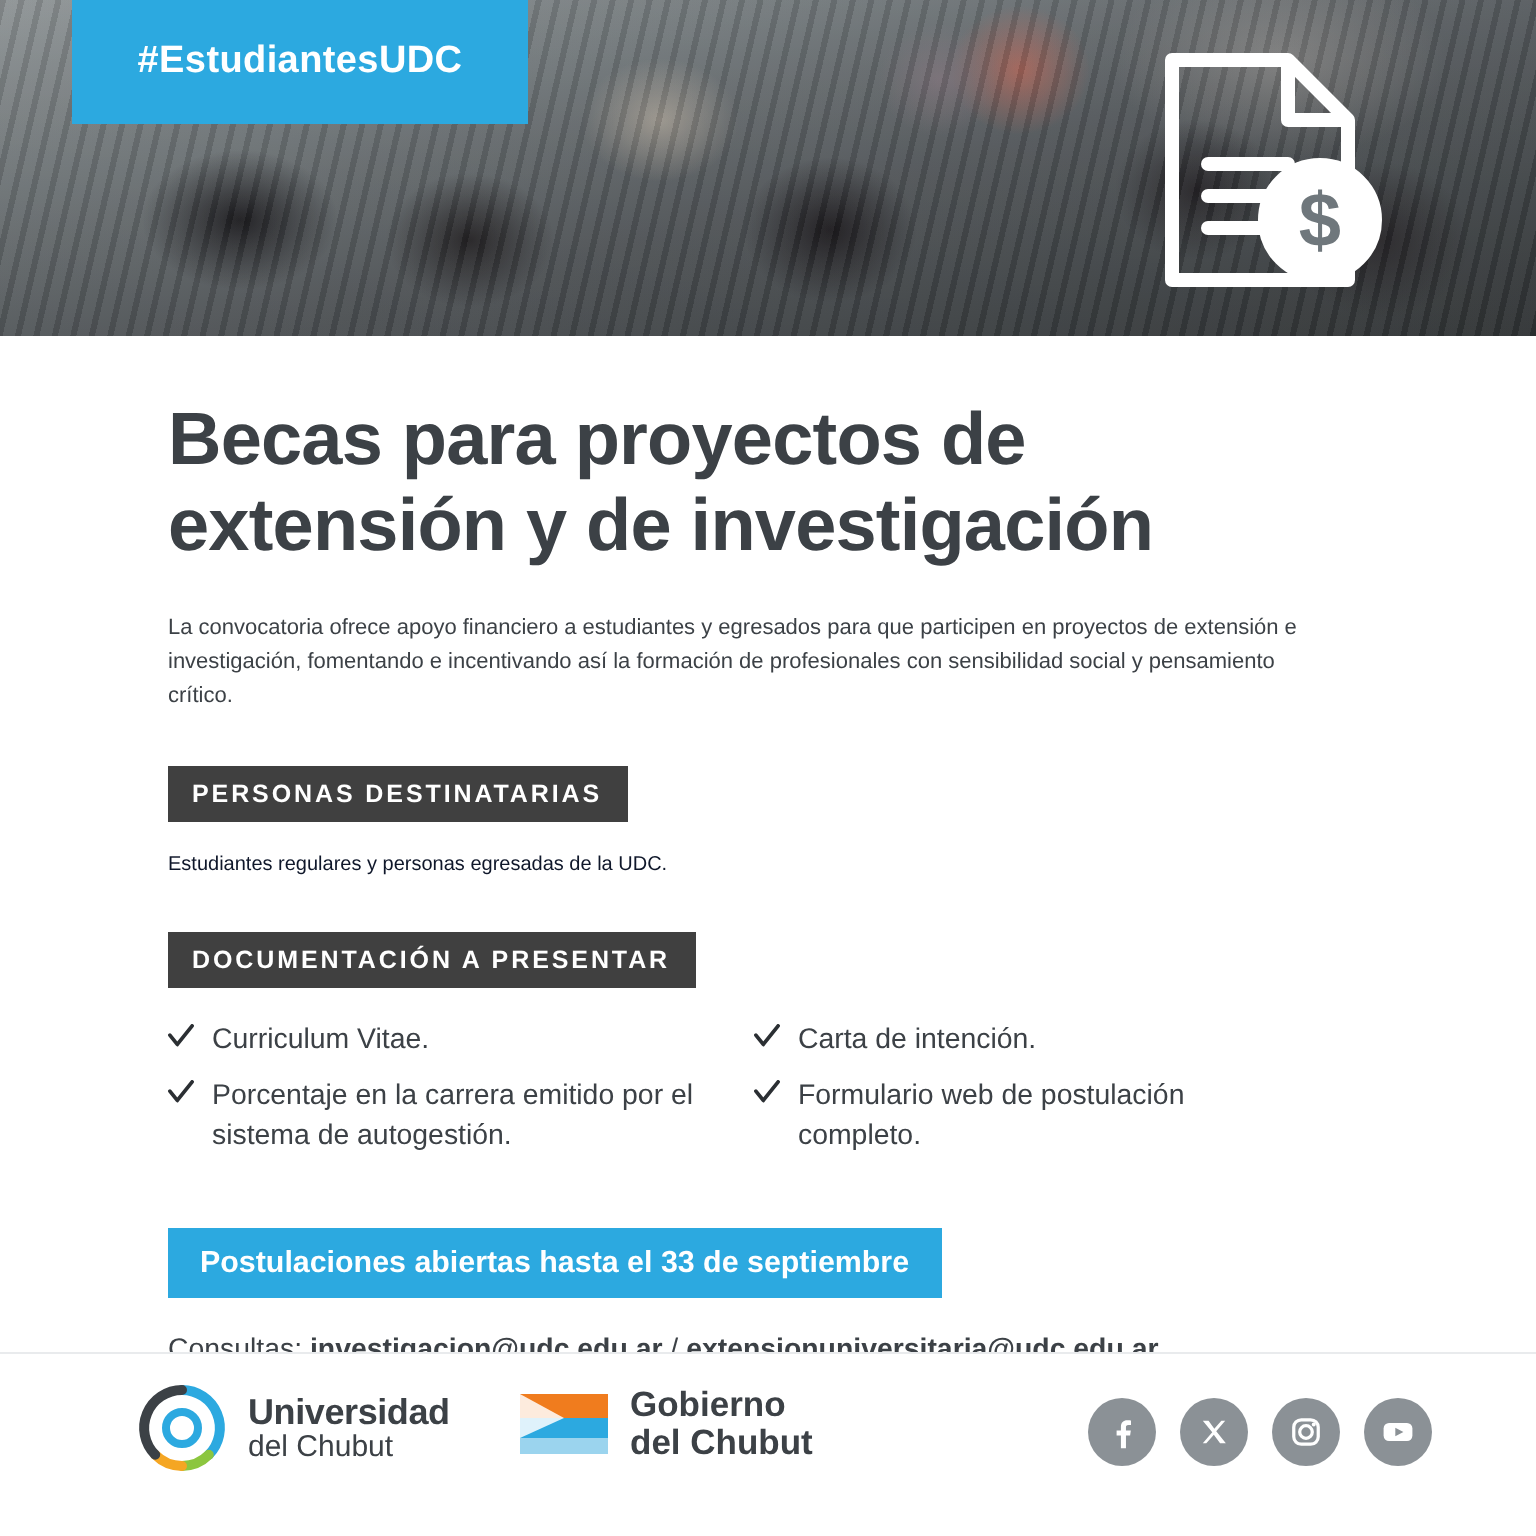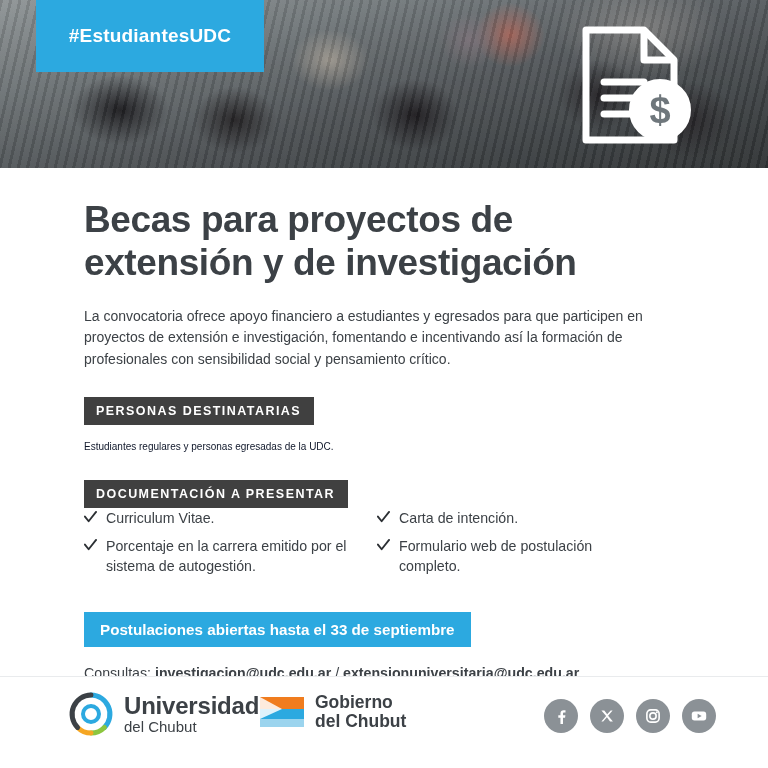--- a/index.html
+++ b/index.html
@@ -47,21 +47,21 @@
     inset: 0;
     background:
       repeating-linear-gradient(103deg, rgba(0,0,0,0.10) 0px, rgba(0,0,0,0.10) 3px, rgba(255,255,255,0.045) 3px, rgba(255,255,255,0.045) 9px),
       linear-gradient(to bottom, rgba(0,0,0,0.08), rgba(0,0,0,0.22));
   }
   .hashtag-tab {
     position: absolute;
     left: 36px;
     top: 0;
     width: 228px;
-    height: 72px;
+    height: 62px;
     background: #2ca9e0;
     display: flex;
     align-items: center;
     justify-content: center;
     z-index: 3;
   }
   .hashtag-tab span {
     color: #ffffff;
     font-size: 19px;
     font-weight: bold;
@@ -88,21 +88,21 @@
     color: #3c4146;
     font-size: 37px;
     line-height: 1.17;
     font-weight: bold;
     letter-spacing: -0.4px;
     max-width: 560px;
   }
   p.intro {
     margin-top: 21px;
     color: #3c4146;
-    font-size: 14px;
+    font-size: 11px;
     line-height: 1.56;
     max-width: 600px;
   }
   .pill {
     display: inline-block;
     background: #404040;
     color: #ffffff;
     font-size: 12.5px;
     font-weight: bold;
     letter-spacing: 1.45px;
@@ -110,20 +110,21 @@
     margin-top: 26px;
   }
   .section-text {
     margin-top: 14px;
     color: #0f172a;
     font-size: 10px;
     line-height: 1.5;
   }
 
   .docs-cols {
+    margin-top: 16px;
     display: flex;
     gap: 14px;
   }
   .docs-col { width: 50%; }
   .doc-item {
     display: flex;
     align-items: flex-start;
     gap: 9px;
     margin-bottom: 8px;
   }
@@ -173,21 +174,21 @@
     position: absolute;
     left: 68px;
     top: 14px;
     display: flex;
     align-items: center;
     gap: 10px;
   }
   .udc-mark { width: 46px; height: 46px; }
   .udc-text { line-height: 1.02; }
   .udc-text .l1 {
-    color: #3c4146; font-size: 24px; font-weight: bold; letter-spacing: -0.2px;
+    color: #3c4146; font-size: 18px; font-weight: bold; letter-spacing: -0.2px;
     display: block;
   }
   .udc-text .l2 {
     color: #3c4146; font-size: 15px; display: block; margin-top: 1px;
   }
   .logo-gob {
     position: absolute;
     left: 258px;
     top: 16px;
     display: flex;

